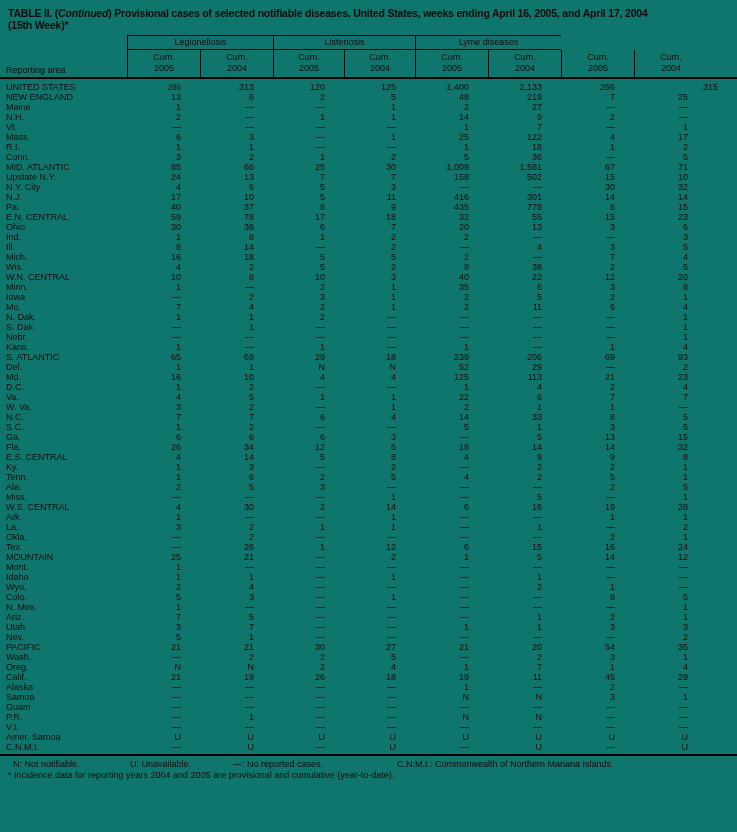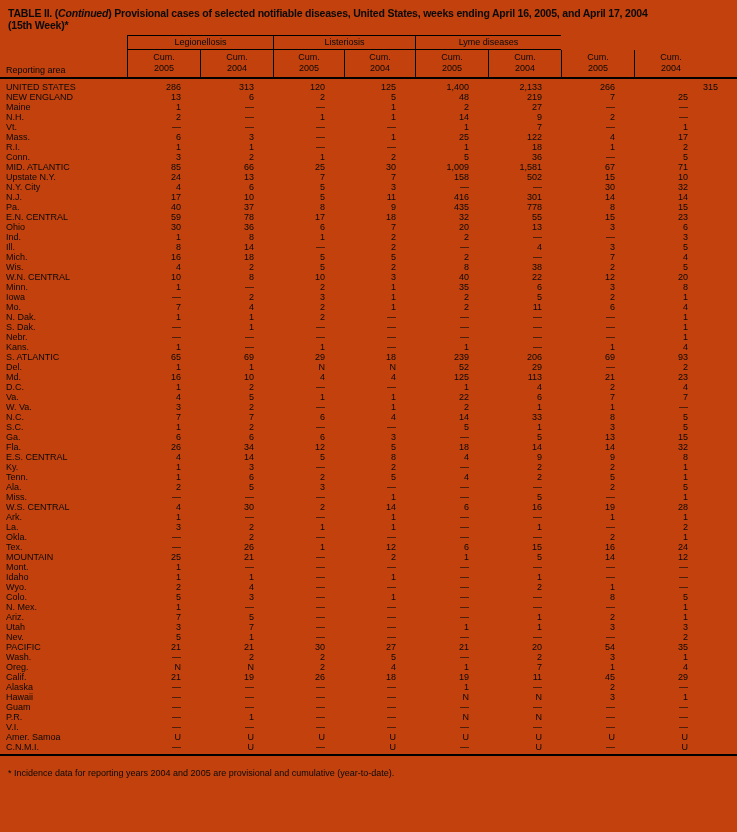--- a/index.html
+++ b/index.html
@@ -1,18 +1,18 @@
 <!DOCTYPE html>
 <html><head>
 <meta charset="utf-8">
 <style>
   html,body{margin:0;padding:0;background:#e8e8e8;}
   .page{
     width:737px;height:832px;box-sizing:border-box;
-    background:#c2410c;color:#0a0a0a;
+    background:#0f766e;color:#0a0a0a;
     font-family:"Liberation Sans","DejaVu Sans",sans-serif;
     padding-top:7px;position:relative;overflow:hidden;
   }
   .title{padding-left:8px;padding-right:6px;font-weight:bold;font-size:10.5px;line-height:12px;letter-spacing:-0.2px;}
   .title .it{font-style:italic;}
 
   .thead{margin-top:4px;font-weight:normal;}
   .hrow1{display:flex;height:15px;}
   .hsp{width:127px;}
   .gcell{box-sizing:border-box;border-top:1px solid #000;border-bottom:1px solid #000;border-left:1px solid #000;
@@ -22,21 +22,21 @@
   .ra{width:127px;box-sizing:border-box;padding:0 0 2px 6px;display:flex;align-items:flex-end;font-size:9px;}
   .subcell{box-sizing:border-box;border-left:1px solid #000;text-align:center;font-size:9px;line-height:11px;padding-top:2px;}
 
   .grp{}
   #tbody .grp:first-child{margin-top:3px;}
   .trow{display:flex;height:10px;font-size:9px;line-height:10px;}
   .area{width:127px;box-sizing:border-box;padding-left:6px;white-space:nowrap;}
   .val{box-sizing:border-box;text-align:right;padding-right:19px;white-space:nowrap;}
 
   .botline{border-top:2px solid #000;margin-top:2px;}
-  .fn{font-size:9px;line-height:11px;margin-top:12px;}
+  .fn{font-size:9px;line-height:11px;}
   .fn1{display:flex;padding-left:13px;margin-top:3px;}
   .fn1 span{white-space:nowrap;}
   .fn1 span:nth-child(1){width:117px;}
   .fn1 span:nth-child(2){width:103px;}
   .fn1 span:nth-child(3){width:164px;}
   .fn2{padding-left:8px;}
 </style>
 </head>
 <body>
 
@@ -88,21 +88,21 @@
           <div>Cum.</div>
           <div>2004</div>
         </div>
       </div>
   </div>
 
   <div id="tbody">
       <div class="grp">
         <div class="trow">
           <span class="area">UNITED STATES</span>
-          <span class="val" style="width: 73px; padding-right: 19px;">286</span>
+          <span class="val" style="width: 73px; padding-right: 19px; font-family: Liberation Serif, serif;">286</span>
           <span class="val" style="width: 73px; padding-right: 19px;">313</span>
           <span class="val" style="width: 71px; padding-right: 19px;">120</span>
           <span class="val" style="width: 71px; padding-right: 19px;">125</span>
           <span class="val" style="width: 73px; padding-right: 19px;">1,400</span>
           <span class="val" style="width: 73px; padding-right: 19px;">2,133</span>
           <span class="val" style="width: 73px; padding-right: 19px;">266</span>
           <span class="val" style="width: 103px; ">315</span>
         </div>
       </div>
       <div class="grp">
@@ -776,21 +776,21 @@
           <span class="val" style="width: 73px; padding-right: 19px;">—</span>
           <span class="val" style="width: 73px; padding-right: 19px;">—</span>
           <span class="val" style="width: 71px; padding-right: 19px;">—</span>
           <span class="val" style="width: 71px; padding-right: 19px;">—</span>
           <span class="val" style="width: 73px; padding-right: 19px;">1</span>
           <span class="val" style="width: 73px; padding-right: 19px;">—</span>
           <span class="val" style="width: 73px; padding-right: 19px;">2</span>
           <span class="val" style="width: 103px; padding-right: 49px;">—</span>
         </div>
         <div class="trow">
-          <span class="area">Hawaii</span>
+          <span class="area">Samoa</span>
           <span class="val" style="width: 73px; padding-right: 19px;">—</span>
           <span class="val" style="width: 73px; padding-right: 19px;">—</span>
           <span class="val" style="width: 71px; padding-right: 19px;">—</span>
           <span class="val" style="width: 71px; padding-right: 19px;">—</span>
           <span class="val" style="width: 73px; padding-right: 19px;">N</span>
           <span class="val" style="width: 73px; padding-right: 19px;">N</span>
           <span class="val" style="width: 73px; padding-right: 19px;">3</span>
           <span class="val" style="width: 103px; padding-right: 49px;">1</span>
         </div>
       </div>
@@ -848,15 +848,21 @@
           <span class="val" style="width: 73px; padding-right: 19px;">—</span>
           <span class="val" style="width: 73px; padding-right: 19px;">U</span>
           <span class="val" style="width: 73px; padding-right: 19px;">—</span>
           <span class="val" style="width: 103px; padding-right: 49px;">U</span>
         </div>
       </div>
     </div>
 
   <div class="botline"></div>
 
+  <div class="fn fn1">
+    <span>N: Not notifiable.</span>
+    <span>U: Unavailable.</span>
+    <span>—: No reported cases.</span>
+    <span>C.N.M.I.: Commonwealth of Northern Mariana Islands.</span>
+  </div>
   <div class="fn fn2">* Incidence data for reporting years 2004 and 2005 are provisional and cumulative (year-to-date).</div>
 
 </div>
 
 </body></html>

